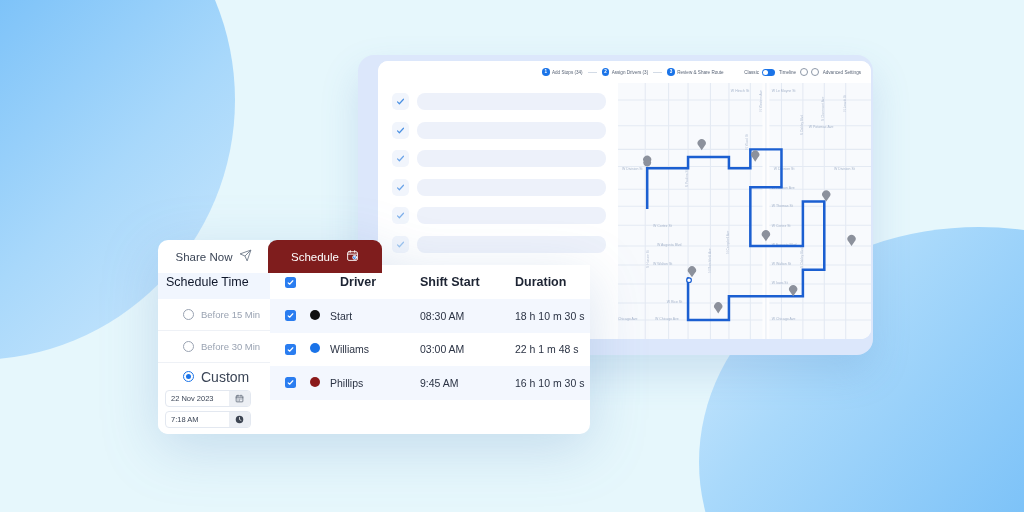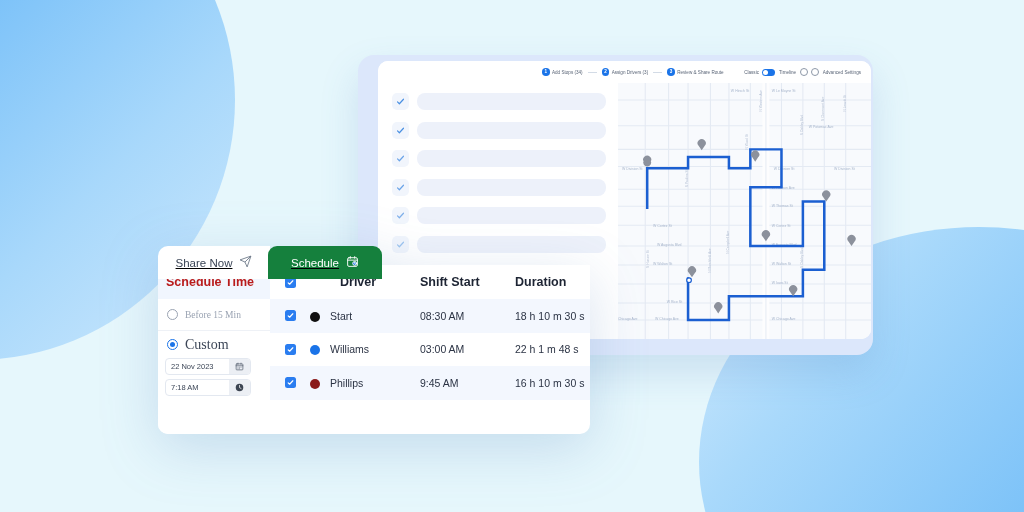--- a/index.html
+++ b/index.html
@@ -72,47 +72,47 @@
 
   
   .map-panel{flex:1;position:relative;background:#f7f9fc;overflow:hidden;}
   .map-panel svg{position:absolute;inset:0;width:100%;height:100%;}
 
   
   .card{
     position:absolute;left:158px;top:232px;width:432px;height:202px;
     filter:drop-shadow(0 14px 28px rgba(60,110,175,.20));
   }
-  .tabs{position:absolute;left:0;top:14px;display:flex;height:33px;z-index:3;text-decoration:underline;}
+  .tabs{position:absolute;left:0;top:8px;display:flex;height:33px;z-index:3;}
   .tab{
     display:flex;align-items:center;justify-content:center;gap:7px;
     font-size:11.5px;box-sizing:border-box;
   }
   .tab-share{
     width:112px;background:#fff;color:#3b4556;border-radius:10px 0 0 0;
   }
   .tab-sched{
-    width:114px;background:#15803d;color:#fff;border-radius:9px 9px 0 0;
+    width:114px;background:#7f1d1d;color:#fff;border-radius:9px 9px 0 0;
     margin-left:-2px;
   }
   .tab svg{width:13px;height:13px;}
 
   .card-body{
     position:absolute;left:0;top:33px;width:432px;height:169px;
     background:#fff;border-radius:0 0 10px 10px;overflow:hidden;display:flex;
   }
   .left-col{width:112px;box-sizing:border-box;background:#fff;}
   .lc-head{
     height:34px;background:#f1f6fe;display:flex;align-items:center;
-    padding-left:8px;font-size:12.5px;font-weight:700;color:#b91c1c;
+    padding-left:8px;font-size:12.5px;font-weight:400;color:#0f172a;
     box-sizing:border-box;
   }
   .lc-opt{
-    height:32px;display:flex;align-items:center;gap:7px;padding-left:9px;
-    border-bottom:1px solid #eef1f6;box-sizing:border-box;font-family:Liberation Serif, serif;
+    height:32px;display:flex;align-items:center;gap:7px;padding-left:25px;
+    border-bottom:1px solid #eef1f6;box-sizing:border-box;
   }
   .radio{
     width:11px;height:11px;border-radius:50%;border:1.4px solid #9aa3b2;
     flex:0 0 auto;box-sizing:border-box;
   }
   .radio.on{border-color:#1b74e8;position:relative;background:#fff;}
   .radio.on::after{
     content:"";position:absolute;inset:1.6px;border-radius:50%;background:#1b74e8;
   }
   .lc-opt-label{font-size:9.5px;color:#9aa3b2;}
@@ -135,21 +135,21 @@
   .table{flex:1;}
   .thead{
     height:34px;display:flex;align-items:center;background:#fff;
     font-size:12.5px;font-weight:700;color:#1d2433;
   }
   .trow{
     height:33.5px;display:flex;align-items:center;font-size:10.5px;color:#2b3344;
   }
   .trow.alt{background:#f3f7fe;}
   .c-chk{width:40px;display:flex;justify-content:center;flex:0 0 auto;}
-  .c-drv{width:110px;display:flex;align-items:flex-end;gap:10px;flex:0 0 auto;}
+  .c-drv{width:110px;display:flex;align-items:flex-start;gap:10px;flex:0 0 auto;}
   .c-shift{width:95px;flex:0 0 auto;}
   .c-dur{flex:1;}
   .chk{
     width:11px;height:11px;border-radius:2.5px;background:#2a7df0;
     display:flex;align-items:center;justify-content:center;
   }
   .chk svg{width:7px;height:7px;}
   .dot{width:10px;height:10px;border-radius:50%;flex:0 0 auto;}
   .thead .c-drv{padding-left:0;}
   .thead .c-drv span{margin-left:30px;}
@@ -359,20 +359,24 @@
     <div class="card-body">
 
       <div class="left-col">
         <div class="lc-head">Schedule Time</div>
 
         <div class="lc-opt">
           <span class="radio"></span>
           <span class="lc-opt-label">Before 15 Min</span>
         </div>
 
+        <div class="lc-opt">
+          <span class="radio"></span>
+          <span class="lc-opt-label">Before 30 Min</span>
+        </div>
 
         <div class="lc-opt custom">
           <span class="radio on"></span>
           <span class="lc-opt-label">Custom</span>
         </div>
 
         <div class="field">
           <span class="field-val">22 Nov 2023</span>
           <span class="field-btn">
             <svg viewBox="0 0 24 24" fill="none" stroke="#555e6e" stroke-width="1.9" stroke-linecap="round">

